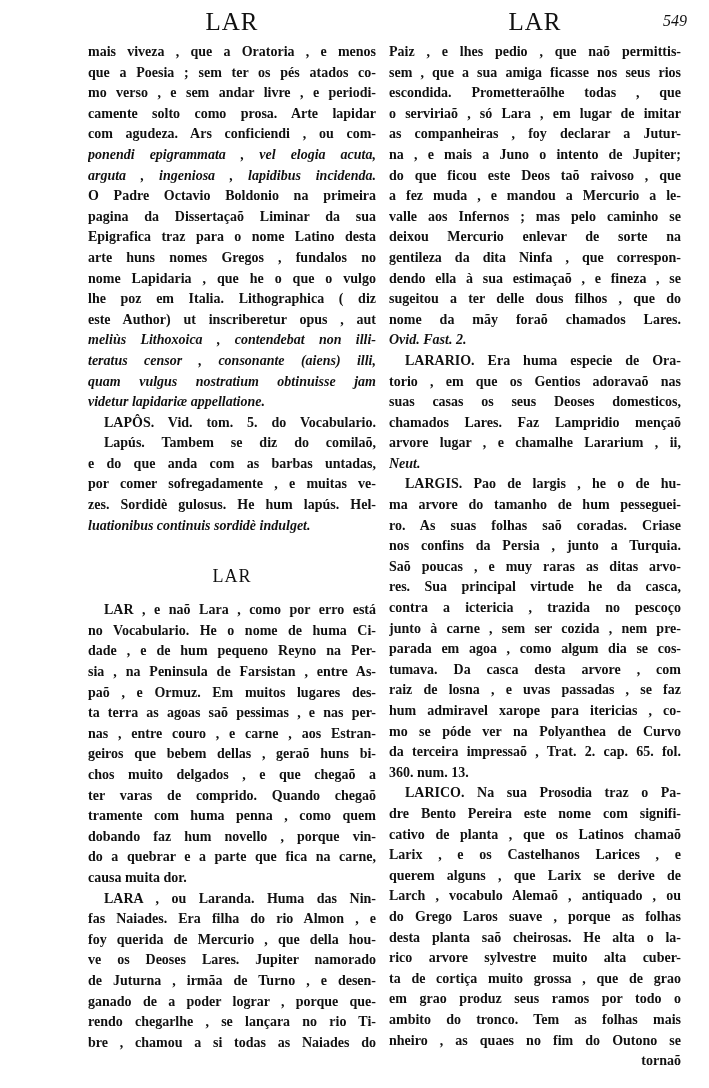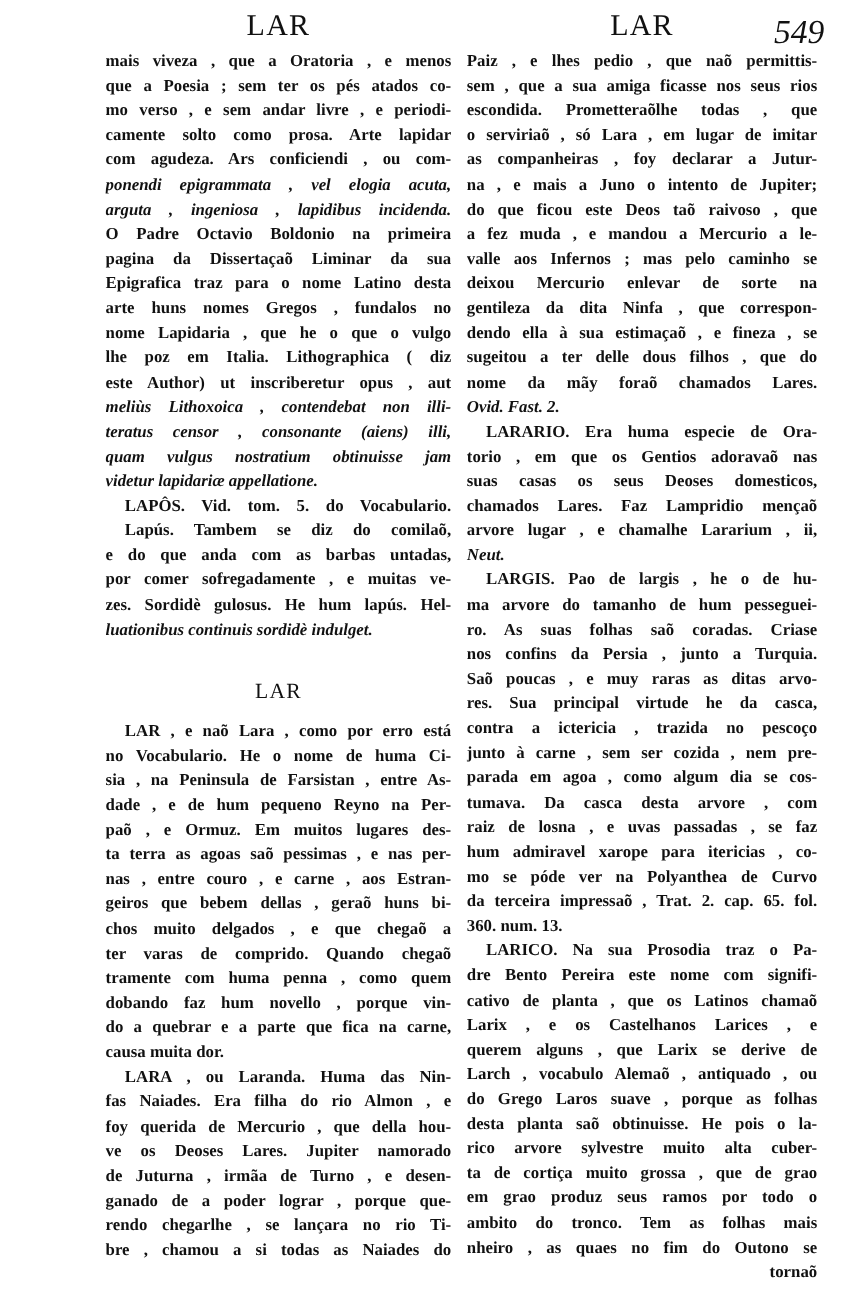--- a/index.html
+++ b/index.html
@@ -3,21 +3,21 @@
 <meta charset="utf-8">
 <style>
   html, body { margin: 0; padding: 0; background: #ffffff; }
   body { width: 709px; height: 1088px; position: relative; overflow: hidden; color: #111; }
   .page { position: absolute; inset: 0; font-family: "Liberation Serif", "DejaVu Serif", serif; }
   .col { position: absolute; top: 0; }
   .col-left { left: 88px; width: 288px; }
   .col-right { left: 389px; width: 292px; }
   .running-head { height: 42px; position: relative; }
   .running-head .title { position: absolute; top: 8px; left: 0; right: 0; text-align: center; font-size: 25px; letter-spacing: 1px; }
-  .running-head .pageno { position: absolute; top: 12px; right: -6px; font-size: 28px; font-style: italic; }
+  .running-head .pageno { position: absolute; top: 12px; right: -6px; font-size: 16px; font-style: italic; }
   .lines { font-size: 14px; line-height: 20.6px; font-weight: bold; }
   .ln { white-space: nowrap; display: block; text-align: justify; text-align-last: justify; height: 20.6px; overflow: hidden; }
   .ln.last { text-align-last: left; }
   .ln.indent { padding-left: 16px; }
   .ln.right { text-align: right; text-align-last: right; }
   .section-head { text-align: center; font-size: 18px; letter-spacing: 1px; height: 40px; line-height: 40px; margin-top: 20px; margin-bottom: 4px; }
 </style>
 </head>
 <body>
 
@@ -52,22 +52,22 @@
       <span class="ln">por comer sofregadamente , e muitas ve-</span>
       <span class="ln">zes. Sordidè gulosus. He hum lapús. Hel-</span>
       <span class="ln last" style="font-style:italic">luationibus continuis sordidè indulget.</span>
     </div>
 
     <div class="section-head">LAR</div>
 
     <div class="lines">
       <span class="ln indent">LAR , e naõ Lara , como por erro está</span>
       <span class="ln">no Vocabulario. He o nome de huma Ci-</span>
+      <span class="ln">dade , e de hum pequeno Reyno na Per-</span>
       <span class="ln">sia , na Peninsula de Farsistan , entre As-</span>
-      <span class="ln">dade , e de hum pequeno Reyno na Per-</span>
       <span class="ln">paõ , e Ormuz. Em muitos lugares des-</span>
       <span class="ln">ta terra as agoas saõ pessimas , e nas per-</span>
       <span class="ln">nas , entre couro , e carne , aos Estran-</span>
       <span class="ln">geiros que bebem dellas , geraõ huns bi-</span>
       <span class="ln">chos muito delgados , e que chegaõ a</span>
       <span class="ln">ter varas de comprido. Quando chegaõ</span>
       <span class="ln">tramente com huma penna , como quem</span>
       <span class="ln">dobando faz hum novello , porque vin-</span>
       <span class="ln">do a quebrar e a parte que fica na carne,</span>
       <span class="ln last">causa muita dor.</span>
@@ -124,21 +124,21 @@
       <span class="ln">mo se póde ver na Polyanthea de Curvo</span>
       <span class="ln">da terceira impressaõ , Trat. 2. cap. 65. fol.</span>
       <span class="ln last">360. num. 13.</span>
       <span class="ln indent">LARICO. Na sua Prosodia traz o Pa-</span>
       <span class="ln">dre Bento Pereira este nome com signifi-</span>
       <span class="ln">cativo de planta , que os Latinos chamaõ</span>
       <span class="ln">Larix , e os Castelhanos Larices , e</span>
       <span class="ln">querem alguns , que Larix se derive de</span>
       <span class="ln">Larch , vocabulo Alemaõ , antiquado , ou</span>
       <span class="ln">do Grego Laros suave , porque as folhas</span>
-      <span class="ln">desta planta saõ obtinuisse. He pois o la-</span>
+      <span class="ln">desta planta saõ cheirosas. He alta o la-</span>
       <span class="ln">rico arvore sylvestre muito alta cuber-</span>
       <span class="ln">ta de cortiça muito grossa , que de grao</span>
       <span class="ln">em grao produz seus ramos por todo o</span>
       <span class="ln">ambito do tronco. Tem as folhas mais</span>
       <span class="ln">nheiro , as quaes no fim do Outono se</span>
       <span class="ln right">tornaõ</span>
     </div>
   </div>
 
 </div>

